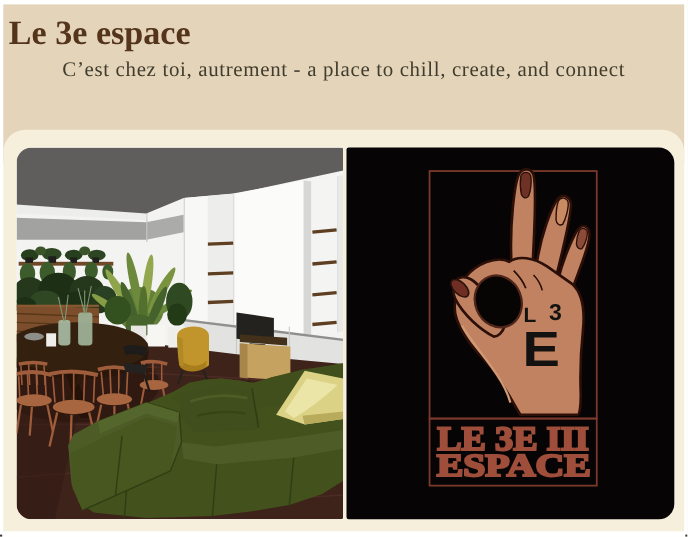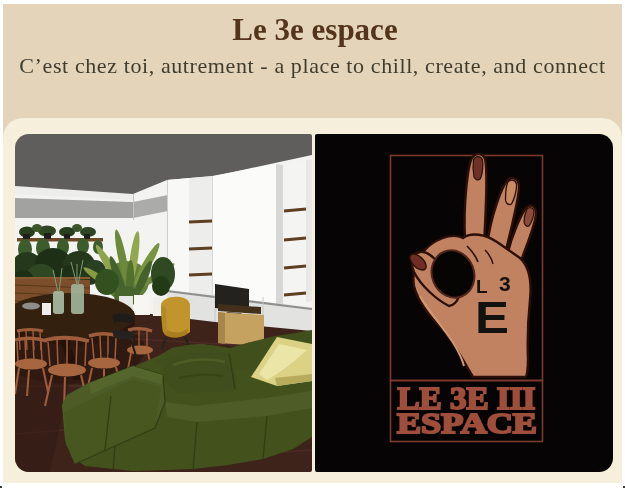--- a/index.html
+++ b/index.html
@@ -1,19 +1,19 @@
 <!DOCTYPE html>
 <html><head>
 <meta charset="utf-8">
 <style>
 html,body{margin:0;padding:0;background:#ffffff;}
 body{width:625px;height:488px;position:relative;overflow:hidden;font-family:"Liberation Serif",serif;}
 .header{position:absolute;left:3px;top:4px;width:619px;height:145px;background:#e4d5ba;}
-.title{margin:0;padding-top:8px;text-align:center;font-size:31px;font-weight:bold;color:#54351c;text-indent:5px;}
-.subtitle{margin:0;padding-top:5px;text-align:center;font-size:22px;color:#403d2e;letter-spacing:0.6px;}
+.title{margin:0;padding-top:8px;font-size:31px;font-weight:bold;color:#54351c;text-indent:5px;}
+.subtitle{margin:0;padding-top:5px;text-align:center;font-size:19px;color:#403d2e;letter-spacing:0.6px;}
 .main{position:absolute;left:3px;top:118px;width:619px;height:365px;background:#f6efdc;border-radius:20px 20px 0 0;}
 .imgL{position:absolute;left:15px;top:134px;width:297px;height:338px;border-radius:14px 2px 2px 14px;overflow:hidden;background:#f2f2f1;}
 .imgR{position:absolute;left:315px;top:134px;width:298px;height:338px;border-radius:2px 14px 14px 2px;overflow:hidden;background:#060404;}
 svg{display:block;}
 </style>
 </head>
 <body>
 
 <div class="header">
 

